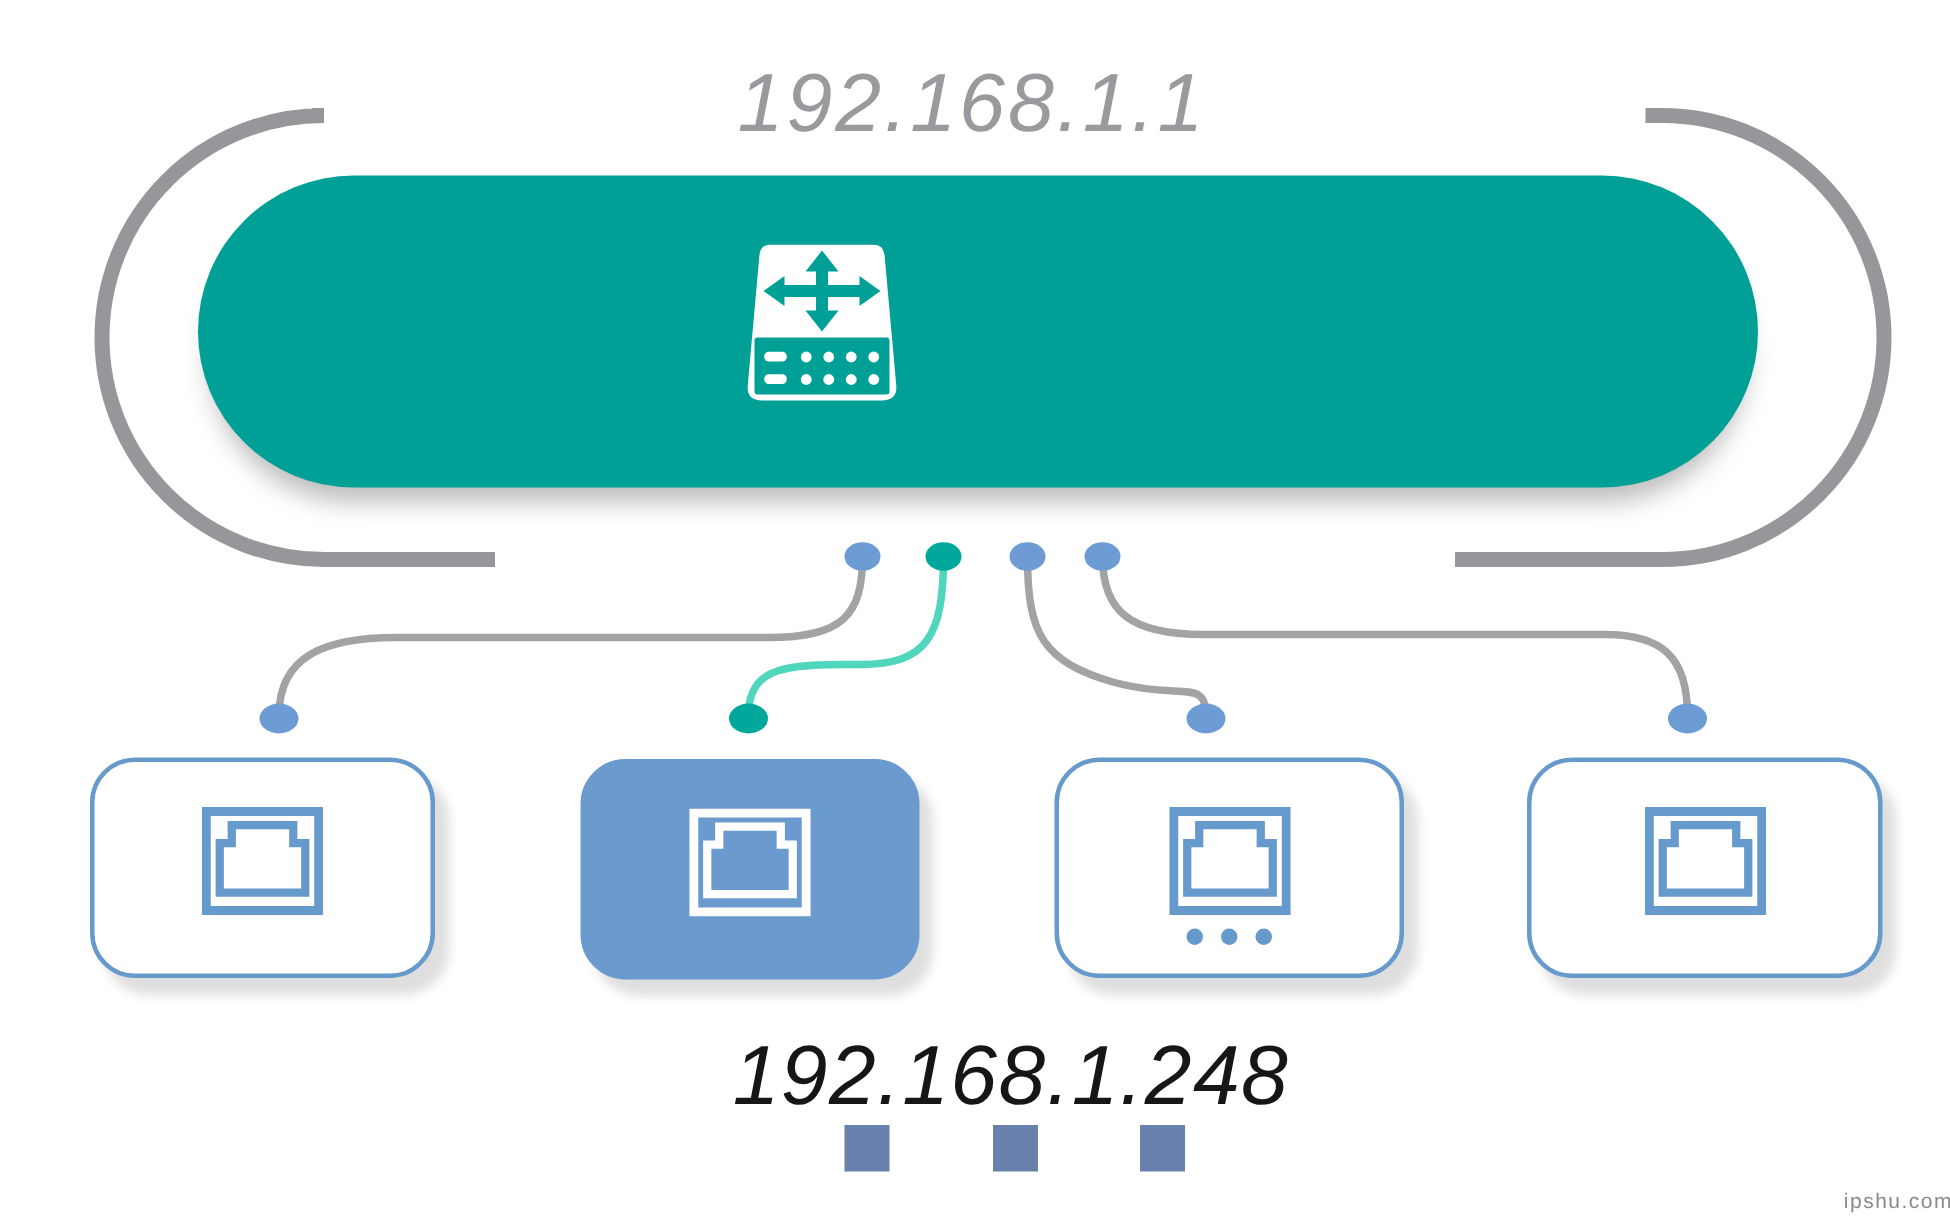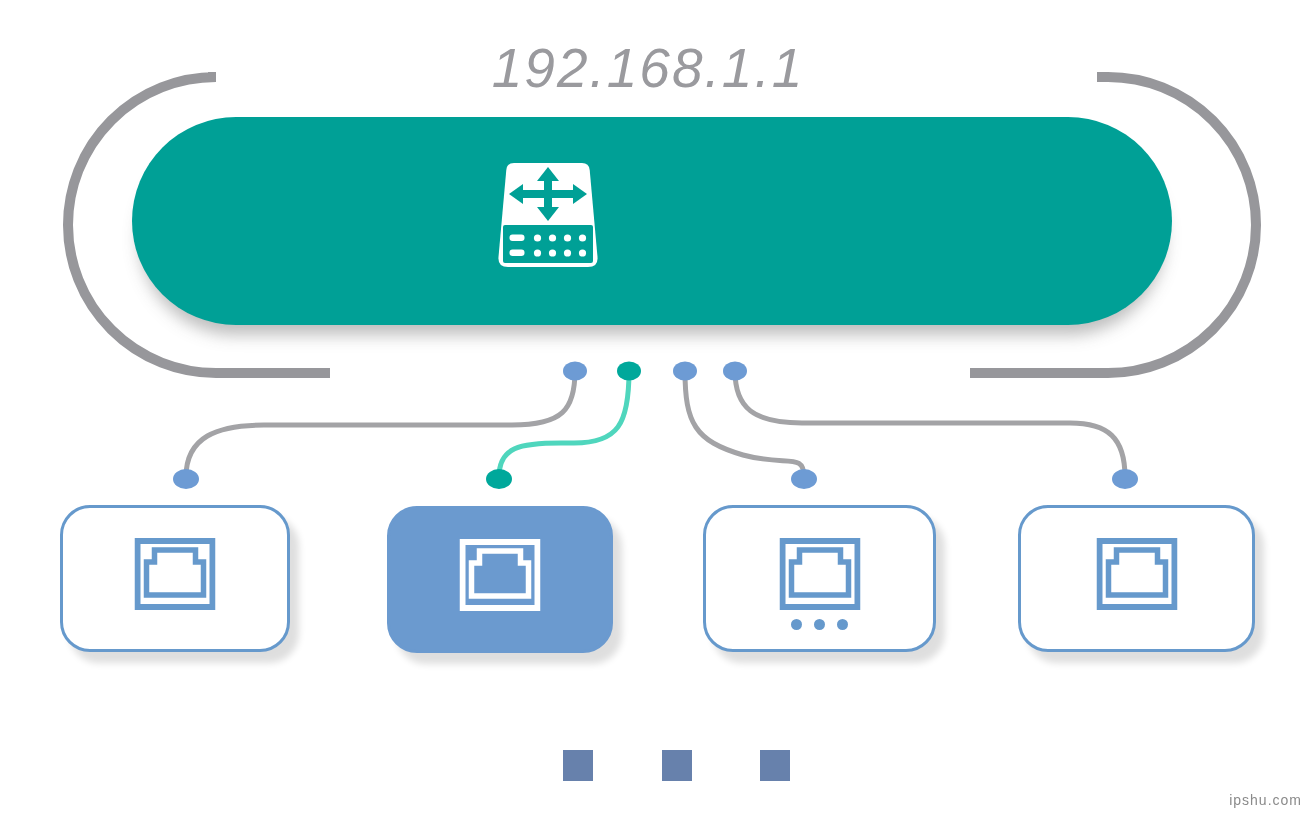--- a/index.html
+++ b/index.html
@@ -137,20 +137,21 @@
       </div>
   </div>
 
   <div class="port-box box4">
     <svg class="eth" width="81" height="72" viewBox="0 0 81 72">
       <rect x="3" y="3" width="75" height="66" fill="none" stroke="#6699cc" stroke-width="6"></rect>
       <path d="M 12 57 V 24 H 20 V 12 H 61 V 24 H 69 V 57 Z" fill="none" stroke="#6699cc" stroke-width="5.5"></path>
     </svg>
   </div>
 
+  <div class="device-ip">192.168.1.248</div>
 
   <div class="octets">
     <span class="o1"></span>
     <span class="o2"></span>
     <span class="o3"></span>
   </div>
 
   <div class="watermark">ipshu.com</div>
 
 </div>

